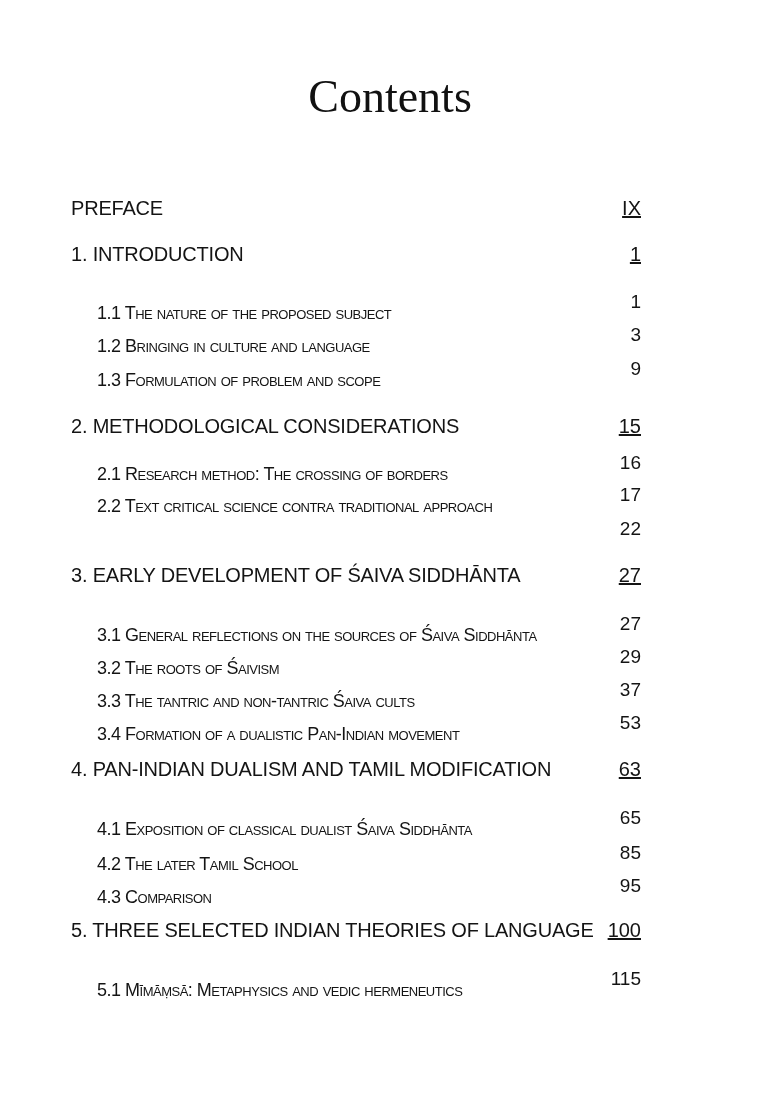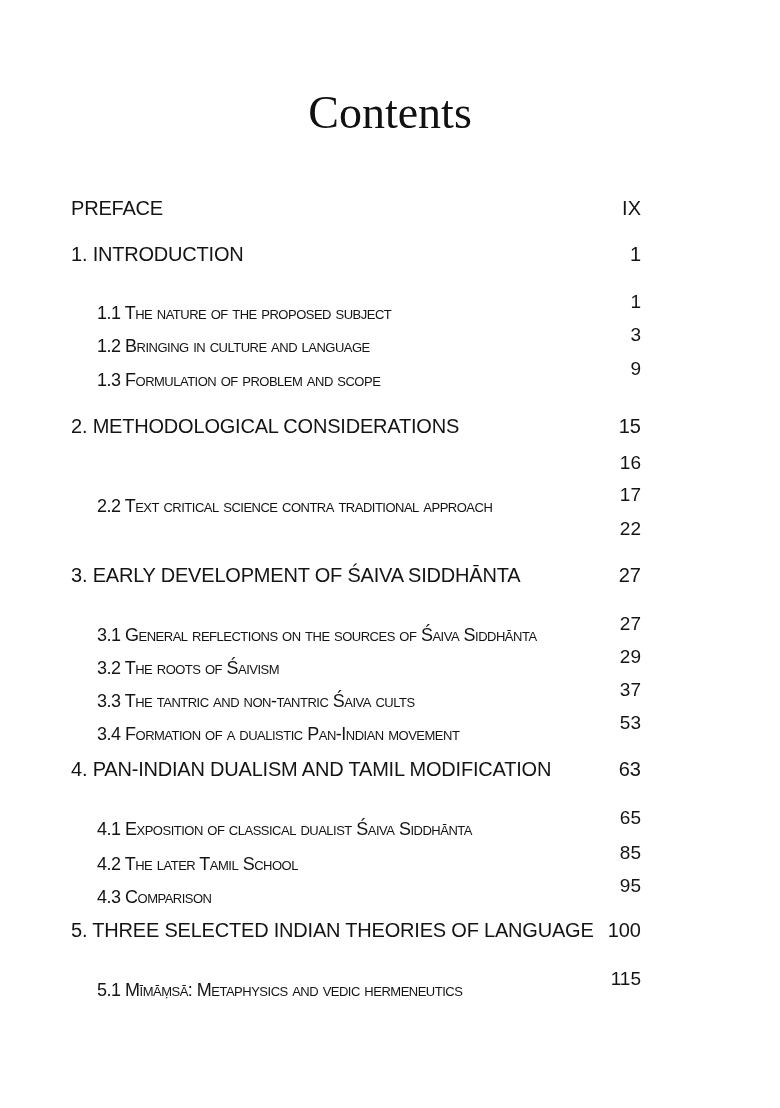--- a/index.html
+++ b/index.html
@@ -4,30 +4,29 @@
 <style>
   html, body { margin: 0; padding: 0; }
   body {
     width: 780px; height: 1108px; background: #ffffff; position: relative;
     overflow: hidden; color: #141414;
   }
   .title {
     position: absolute; left: 0; width: 780px; top: 70px; text-align: center;
     font-family: "Liberation Serif", "DejaVu Serif", serif; font-size: 46px;
     color: #111;
-    margin-top: 16px;
   }
   .row {
     position: absolute; left: 0; width: 708px; height: 30px;
     font-family: "Liberation Sans", "DejaVu Sans", sans-serif;
   }
   .row .label { position: absolute; white-space: nowrap; }
   .row .page { position: absolute; right: 67px; text-align: right; white-space: nowrap; }
   .row.main .label { left: 71px; font-size: 20px; letter-spacing: -0.2px; }
-  .row.main .page { font-size: 20px; }
+  .row.main .page { font-size: 20px; text-decoration: underline; }
   .row.sub .label {
     left: 97px; font-size: 18px; font-variant: small-caps; letter-spacing: -0.5px; margin-top: 12px;
   }
   .row.sub .page { font-size: 19px; }
 </style>
 </head>
 <body>
 
 <div class="title">Contents</div>
 
@@ -50,20 +49,21 @@
   </div>
   <div class="row sub" style="top:358px">
     <span class="label">1.3 Formulation of problem and scope</span>
     <span class="page">9</span>
   </div>
   <div class="row main" style="top:415px">
     <span class="label">2. METHODOLOGICAL CONSIDERATIONS</span>
     <span class="page">15</span>
   </div>
   <div class="row sub" style="top:452px">
+    <span class="label">2.1 Research method: The crossing of borders</span>
     <span class="page">16</span>
   </div>
   <div class="row sub" style="top:484px">
     <span class="label">2.2 Text critical science contra traditional approach</span>
     <span class="page">17</span>
   </div>
   <div class="row sub" style="top:518px">
     <span class="page">22</span>
   </div>
   <div class="row main" style="top:564px">

